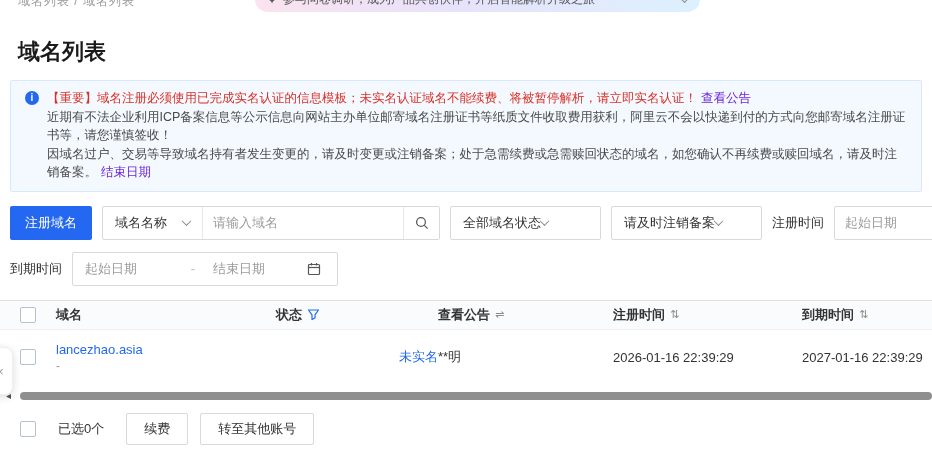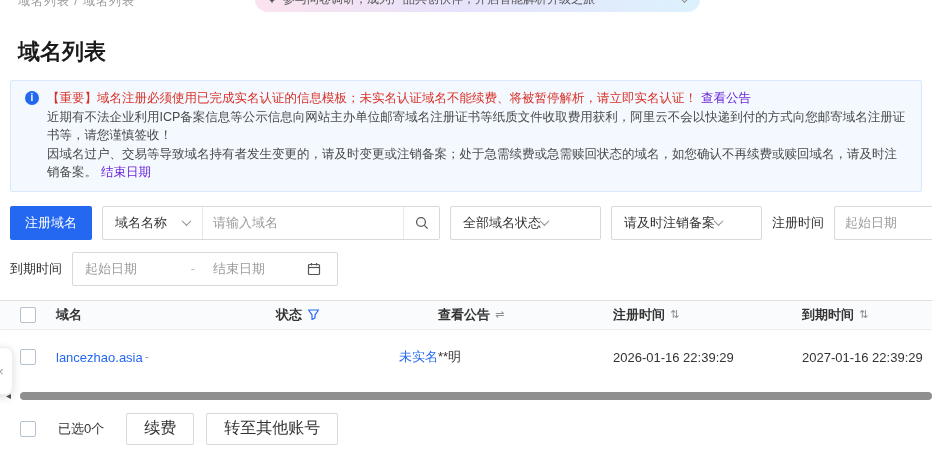--- a/index.html
+++ b/index.html
@@ -53,34 +53,34 @@
   .trow { display:flex; align-items:center; height:55px; background:#fff; }
   .col-check { width:56px; display:flex; justify-content:center; }
   .col-domain { width:220px; }
   .col-status { width:162px;text-align:right; }
   .col-holder { width:175px; }
   .col-reg { width:189px; }
   .col-exp { flex:1; }
   .hcell { display:flex; align-items:center; gap:5px; }
   .sort-icon { color:#8c8c8c; font-size:11px; font-weight:normal; }
   .holder-icon { color:#8c8c8c; font-size:11px; font-weight:normal; }
-  .domain-cell { display:flex; flex-direction:row; gap:2px; }
+  .domain-cell { display:flex; flex-direction:column; gap:2px; }
   .domain-link { color:#2468F2; text-decoration:none; cursor:pointer; }
   .domain-sub { color:#999; font-size:12px; }
   .status-link { color:#2468F2; cursor:pointer; }
   input.cb { appearance:none; -webkit-appearance:none; width:16px; height:16px; border:1px solid #B5C1CE; border-radius:2px;
     background:#fff; margin:0; cursor:pointer; }
   
   .hscroll { position:relative; height:10px; margin-top:6px; }
   .hs-arrow { position:absolute; left:6px; top:-1px; font-size:10px; color:#555; cursor:pointer; }
   .hs-thumb { position:absolute; left:20px; right:0; top:1px; height:8px; background:#8F8F8F; border-radius:4px; cursor:grab; }
   
   .actionbar { display:flex; align-items:center; margin-top:12px; padding-left:20px; }
   .sel-count { margin:0 22px 0 22px; color:#333; }
-  .btn { height:32px; border:1px solid #D9D9D9; background:#fff; border-radius:2px; padding:0 17px; font-size:16px;
+  .btn { height:32px; border:1px solid #D9D9D9; background:#fff; border-radius:2px; padding:0 17px; font-size:13px;
     font-family:inherit; color:#333; cursor:pointer; display:inline-flex; align-items:center; gap:10px; margin-right:12px; }
   
   .floater { position:absolute; left:-13px; top:347px; width:26px; height:48px; background:#fff; border:1px solid #efefef;
     border-radius:8px; box-shadow:0 2px 8px rgba(0,0,0,.14); display:flex; align-items:center; justify-content:center;
     color:#9a9a9a; font-size:13px; cursor:pointer; }
   svg { display:block; }
 </style>
 </head>
 <body>
 

